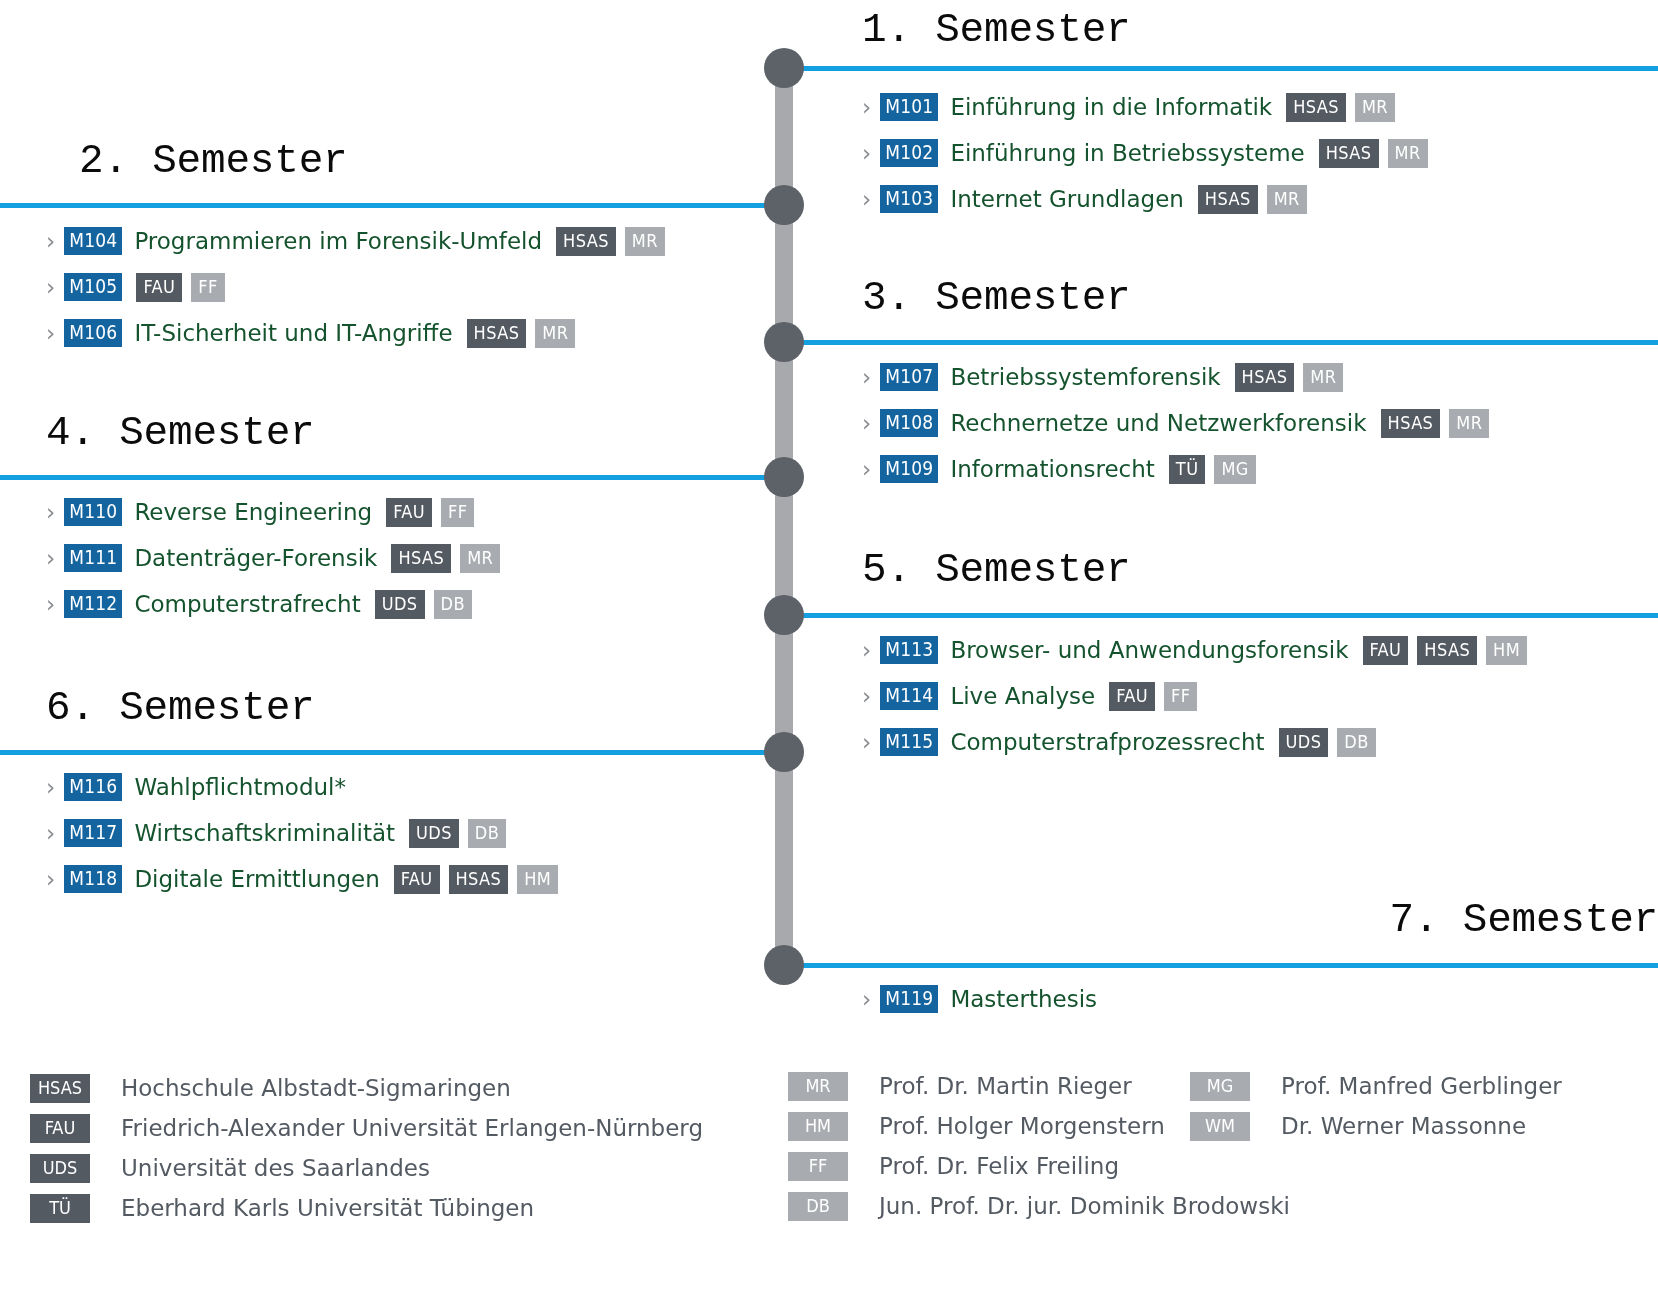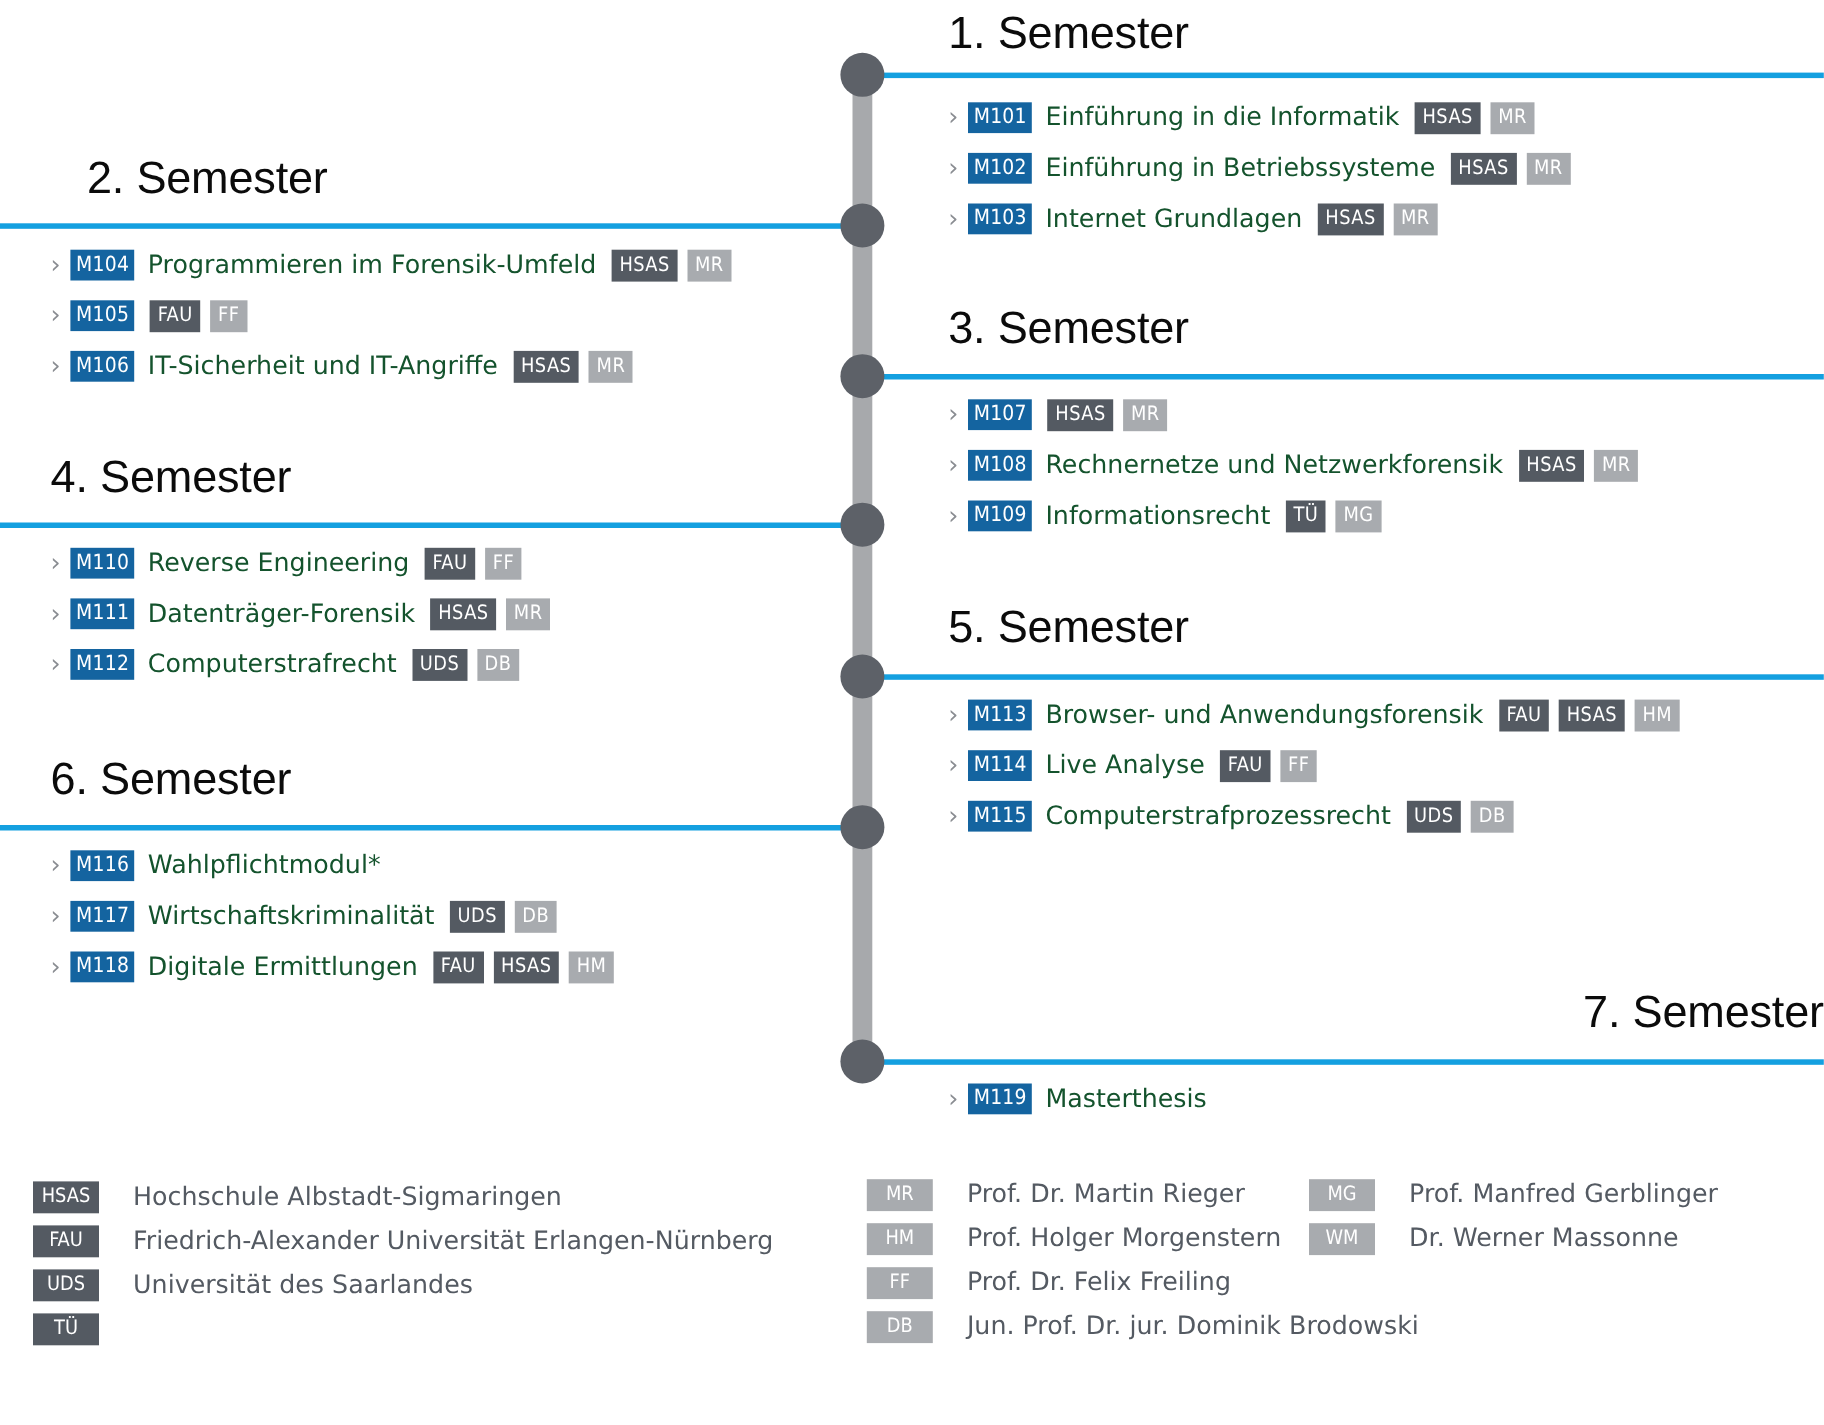--- a/index.html
+++ b/index.html
@@ -52,21 +52,21 @@
   .sem-block.side-right { left: 862px; width: 796px; }
   .sem-block.side-left  { left: 0px;  width: 793px; }
 
   .sem-title {
     font-size: 41px;
     font-weight: 400;
     color: #0b0b0b;
     letter-spacing: -0.2px;
     line-height: 1;
     white-space: nowrap;
-    font-family: Liberation Sans, sans-serif;
+    font-family: Liberation Mono, monospace;
   }
   .sem-block.side-left .sem-title { padding-left: 46px; }
 
   .module-list {
     list-style: none;
     margin: 0;
     padding: 0;
   }
   .module-row {
     display: flex;
@@ -217,20 +217,21 @@
       </ul>
     </div>
     <div class="sem-block side-right" style="top: 278px;">
       <div class="sem-title">3. Semester</div>
     </div>
     <div class="sem-block side-right" style="top: 354px;">
       <ul class="module-list">
         <li class="module-row">
           <span class="chevron">›</span>
           <span class="mod-code">M107</span>
+          <span class="mod-title">Betriebssystemforensik</span>
           <span class="tag uni first-tag">HSAS</span>
           <span class="tag prof">MR</span>
         </li>
         <li class="module-row">
           <span class="chevron">›</span>
           <span class="mod-code">M108</span>
           <span class="mod-title">Rechnernetze und Netzwerkforensik</span>
           <span class="tag uni first-tag">HSAS</span>
           <span class="tag prof">MR</span>
         </li>
@@ -350,20 +351,21 @@
       <div class="legend-row">
         <span class="legend-chip uni">FAU</span>
         <span class="legend-label">Friedrich-Alexander Universität Erlangen-Nürnberg</span>
       </div>
       <div class="legend-row">
         <span class="legend-chip uni">UDS</span>
         <span class="legend-label">Universität des Saarlandes</span>
       </div>
       <div class="legend-row">
         <span class="legend-chip uni">TÜ</span>
+        <span class="legend-label">Eberhard Karls Universität Tübingen</span>
       </div>
     </div>
   <div class="legend-col" id="legend-col-profs" style="padding-top: 8px;">
       <div class="legend-row">
         <span class="legend-chip prof">MR</span>
         <span class="legend-label">Prof. Dr. Martin Rieger</span>
       </div>
       <div class="legend-row">
         <span class="legend-chip prof">HM</span>
         <span class="legend-label">Prof. Holger Morgenstern</span>

